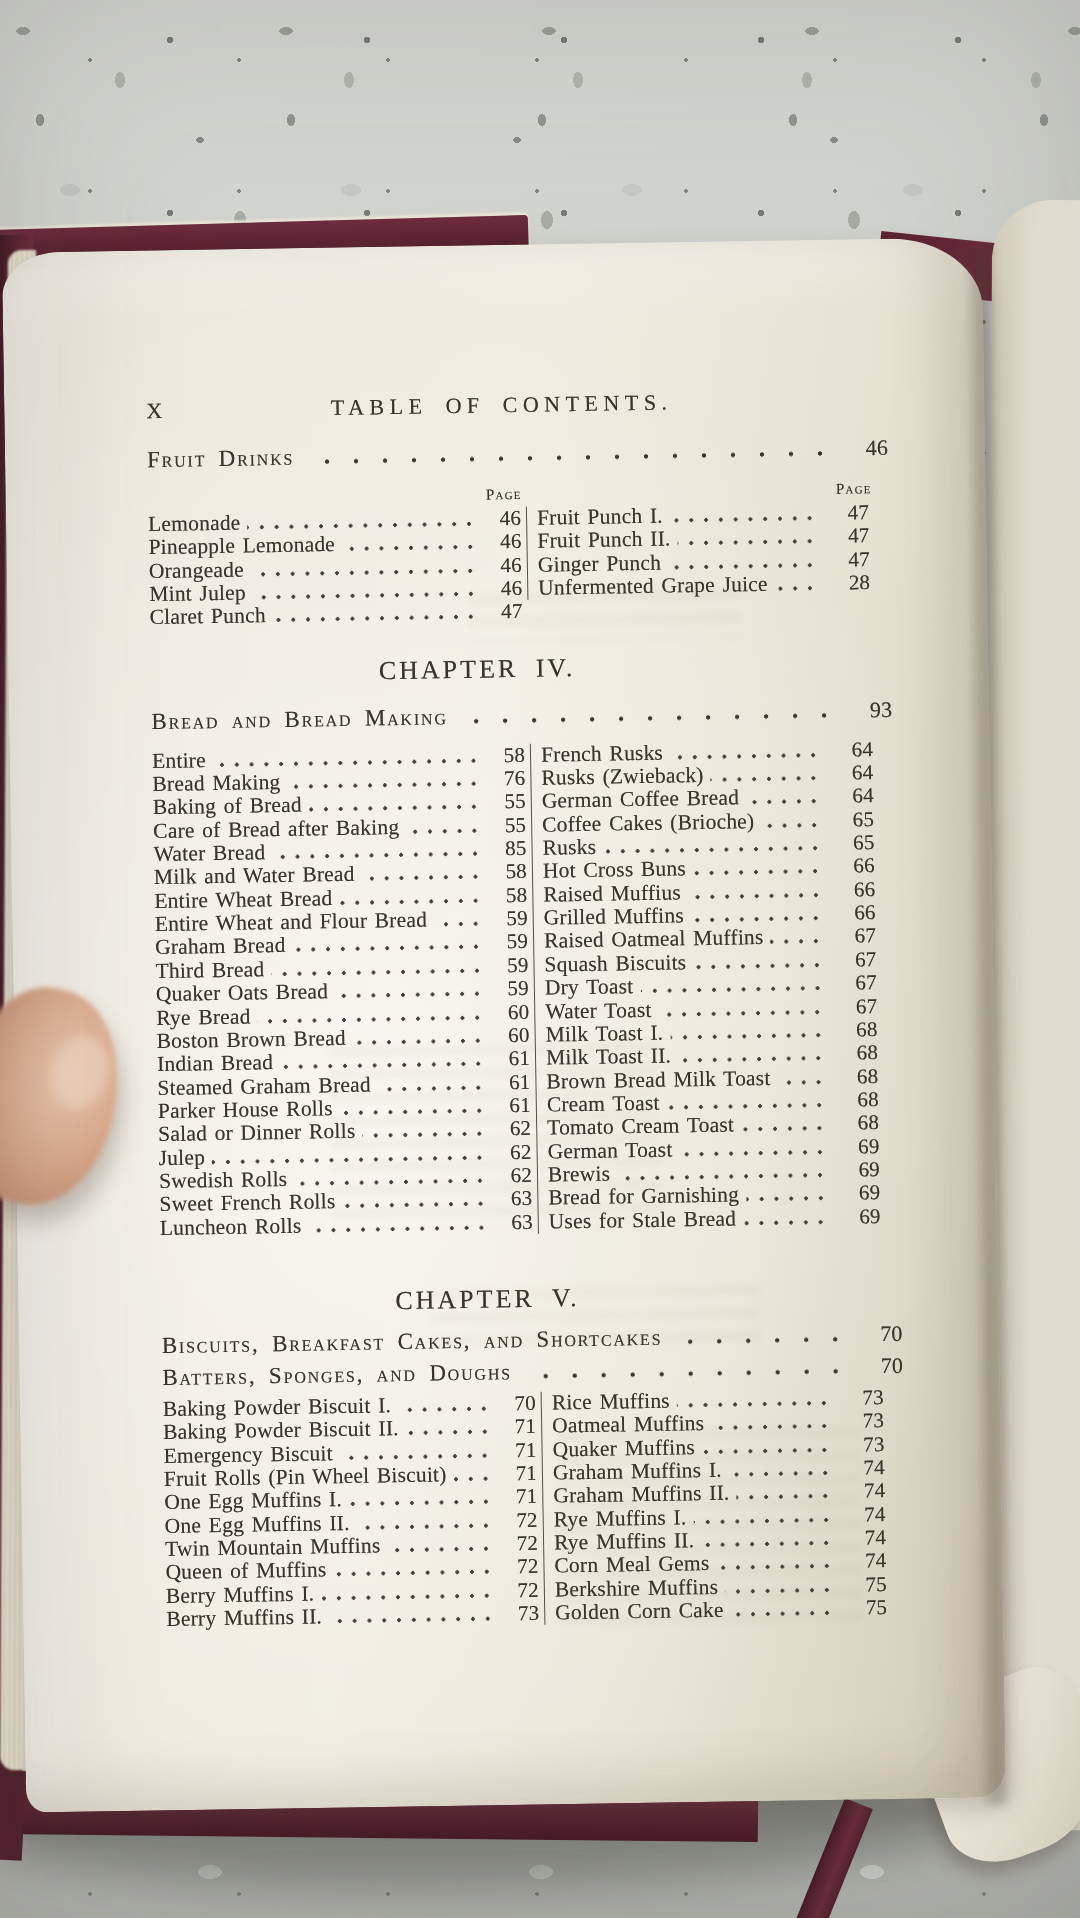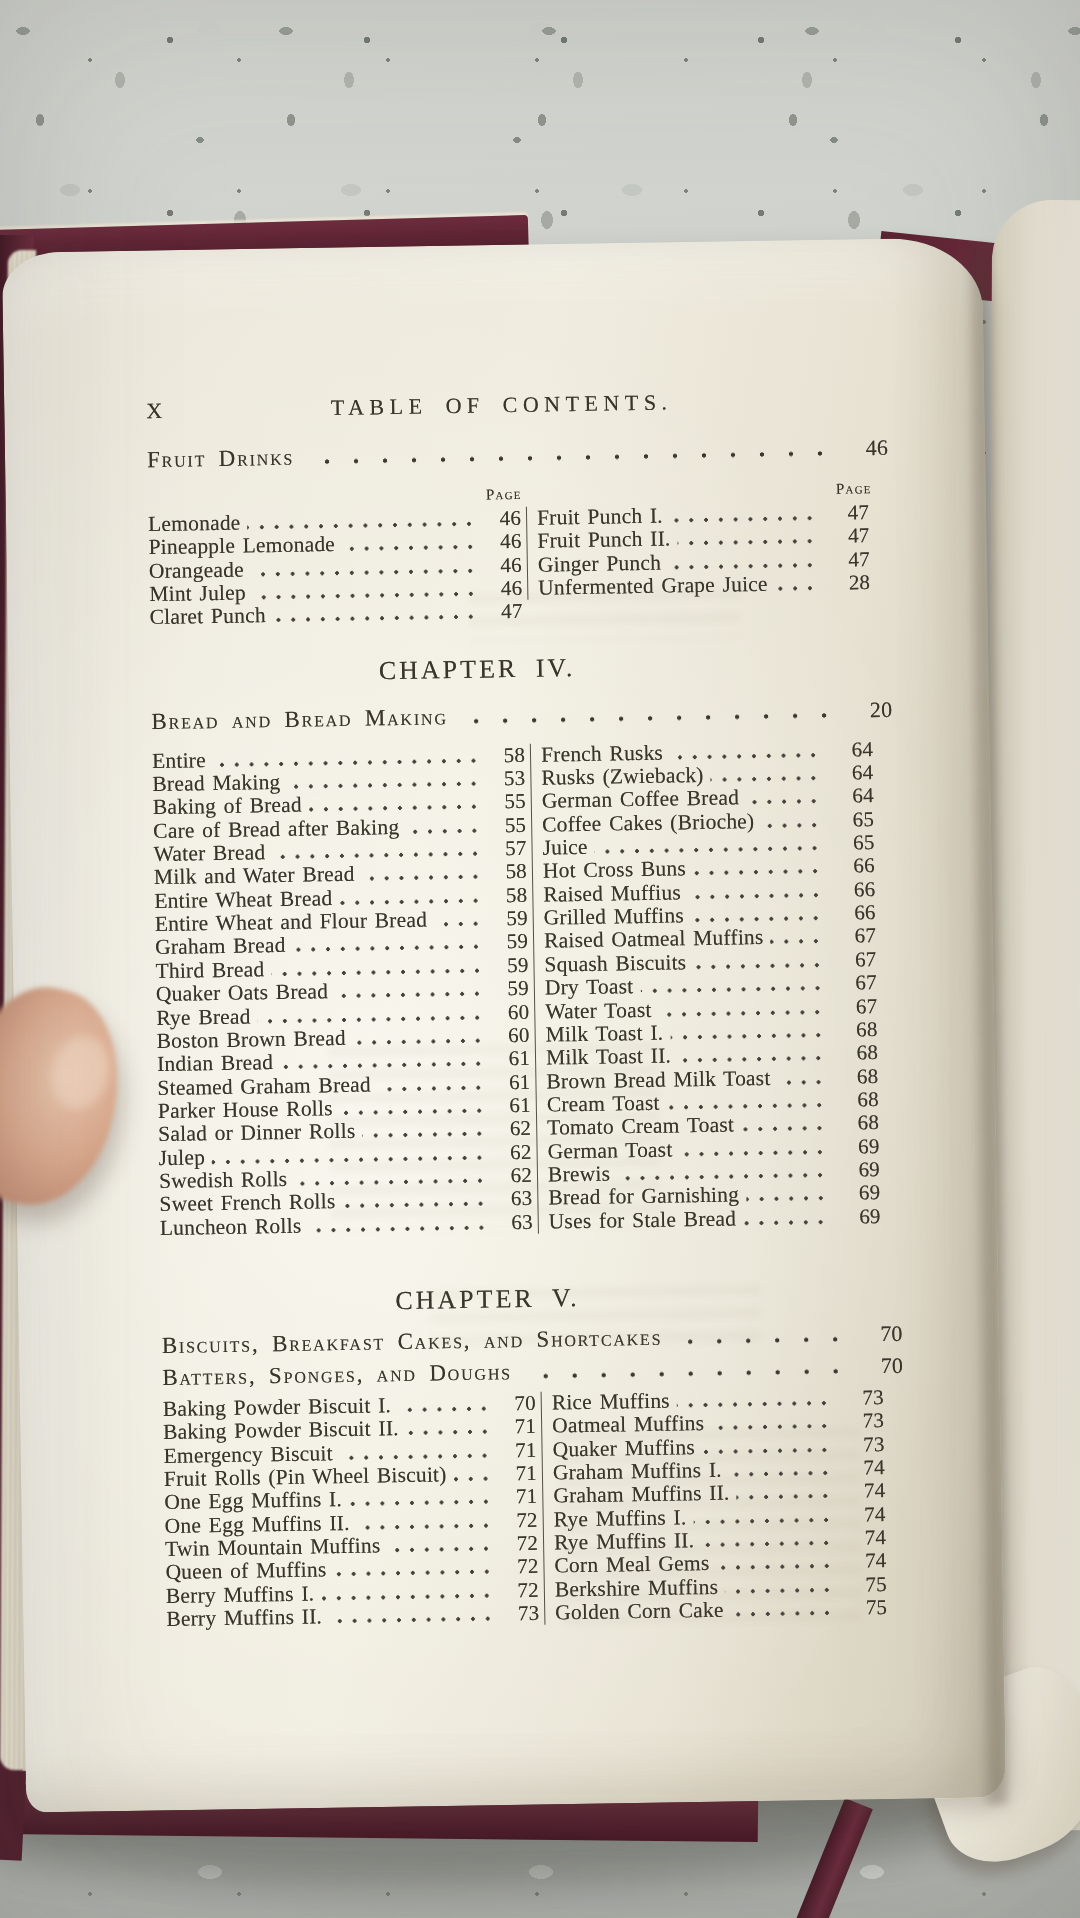--- a/index.html
+++ b/index.html
@@ -225,48 +225,48 @@
                 <span class="p">28</span>
               </div>
             </div>
           </div>
         </section>
         <section class="section s2">
           <div class="chapter"><span class="chapter-t">CHAPTER IV.</span></div>
           <div class="row hrow">
             <span class="t">Bread and Bread Making</span>
             <span class="leader"></span>
-            <span class="p">20</span>
+            <span class="p">93</span>
           </div>
           <div class="cols">
             <div class="colL">
               <div class="row">
                 <span class="t">Entire</span>
                 <span class="leader"></span>
                 <span class="p">58</span>
               </div>
               <div class="row">
                 <span class="t">Bread Making</span>
                 <span class="leader"></span>
-                <span class="p">53</span>
+                <span class="p">76</span>
               </div>
               <div class="row">
                 <span class="t">Baking of Bread</span>
                 <span class="leader"></span>
                 <span class="p">55</span>
               </div>
               <div class="row">
                 <span class="t">Care of Bread after Baking</span>
                 <span class="leader"></span>
                 <span class="p">55</span>
               </div>
               <div class="row">
                 <span class="t">Water Bread</span>
                 <span class="leader"></span>
-                <span class="p">57</span>
+                <span class="p">85</span>
               </div>
               <div class="row">
                 <span class="t">Milk and Water Bread</span>
                 <span class="leader"></span>
                 <span class="p">58</span>
               </div>
               <div class="row">
                 <span class="t">Entire Wheat Bread</span>
                 <span class="leader"></span>
                 <span class="p">58</span>
@@ -357,21 +357,21 @@
                 <span class="t">German Coffee Bread</span>
                 <span class="leader"></span>
                 <span class="p">64</span>
               </div>
               <div class="row">
                 <span class="t">Coffee Cakes (Brioche)</span>
                 <span class="leader"></span>
                 <span class="p">65</span>
               </div>
               <div class="row">
-                <span class="t">Juice</span>
+                <span class="t">Rusks</span>
                 <span class="leader"></span>
                 <span class="p">65</span>
               </div>
               <div class="row">
                 <span class="t">Hot Cross Buns</span>
                 <span class="leader"></span>
                 <span class="p">66</span>
               </div>
               <div class="row">
                 <span class="t">Raised Muffius</span>

